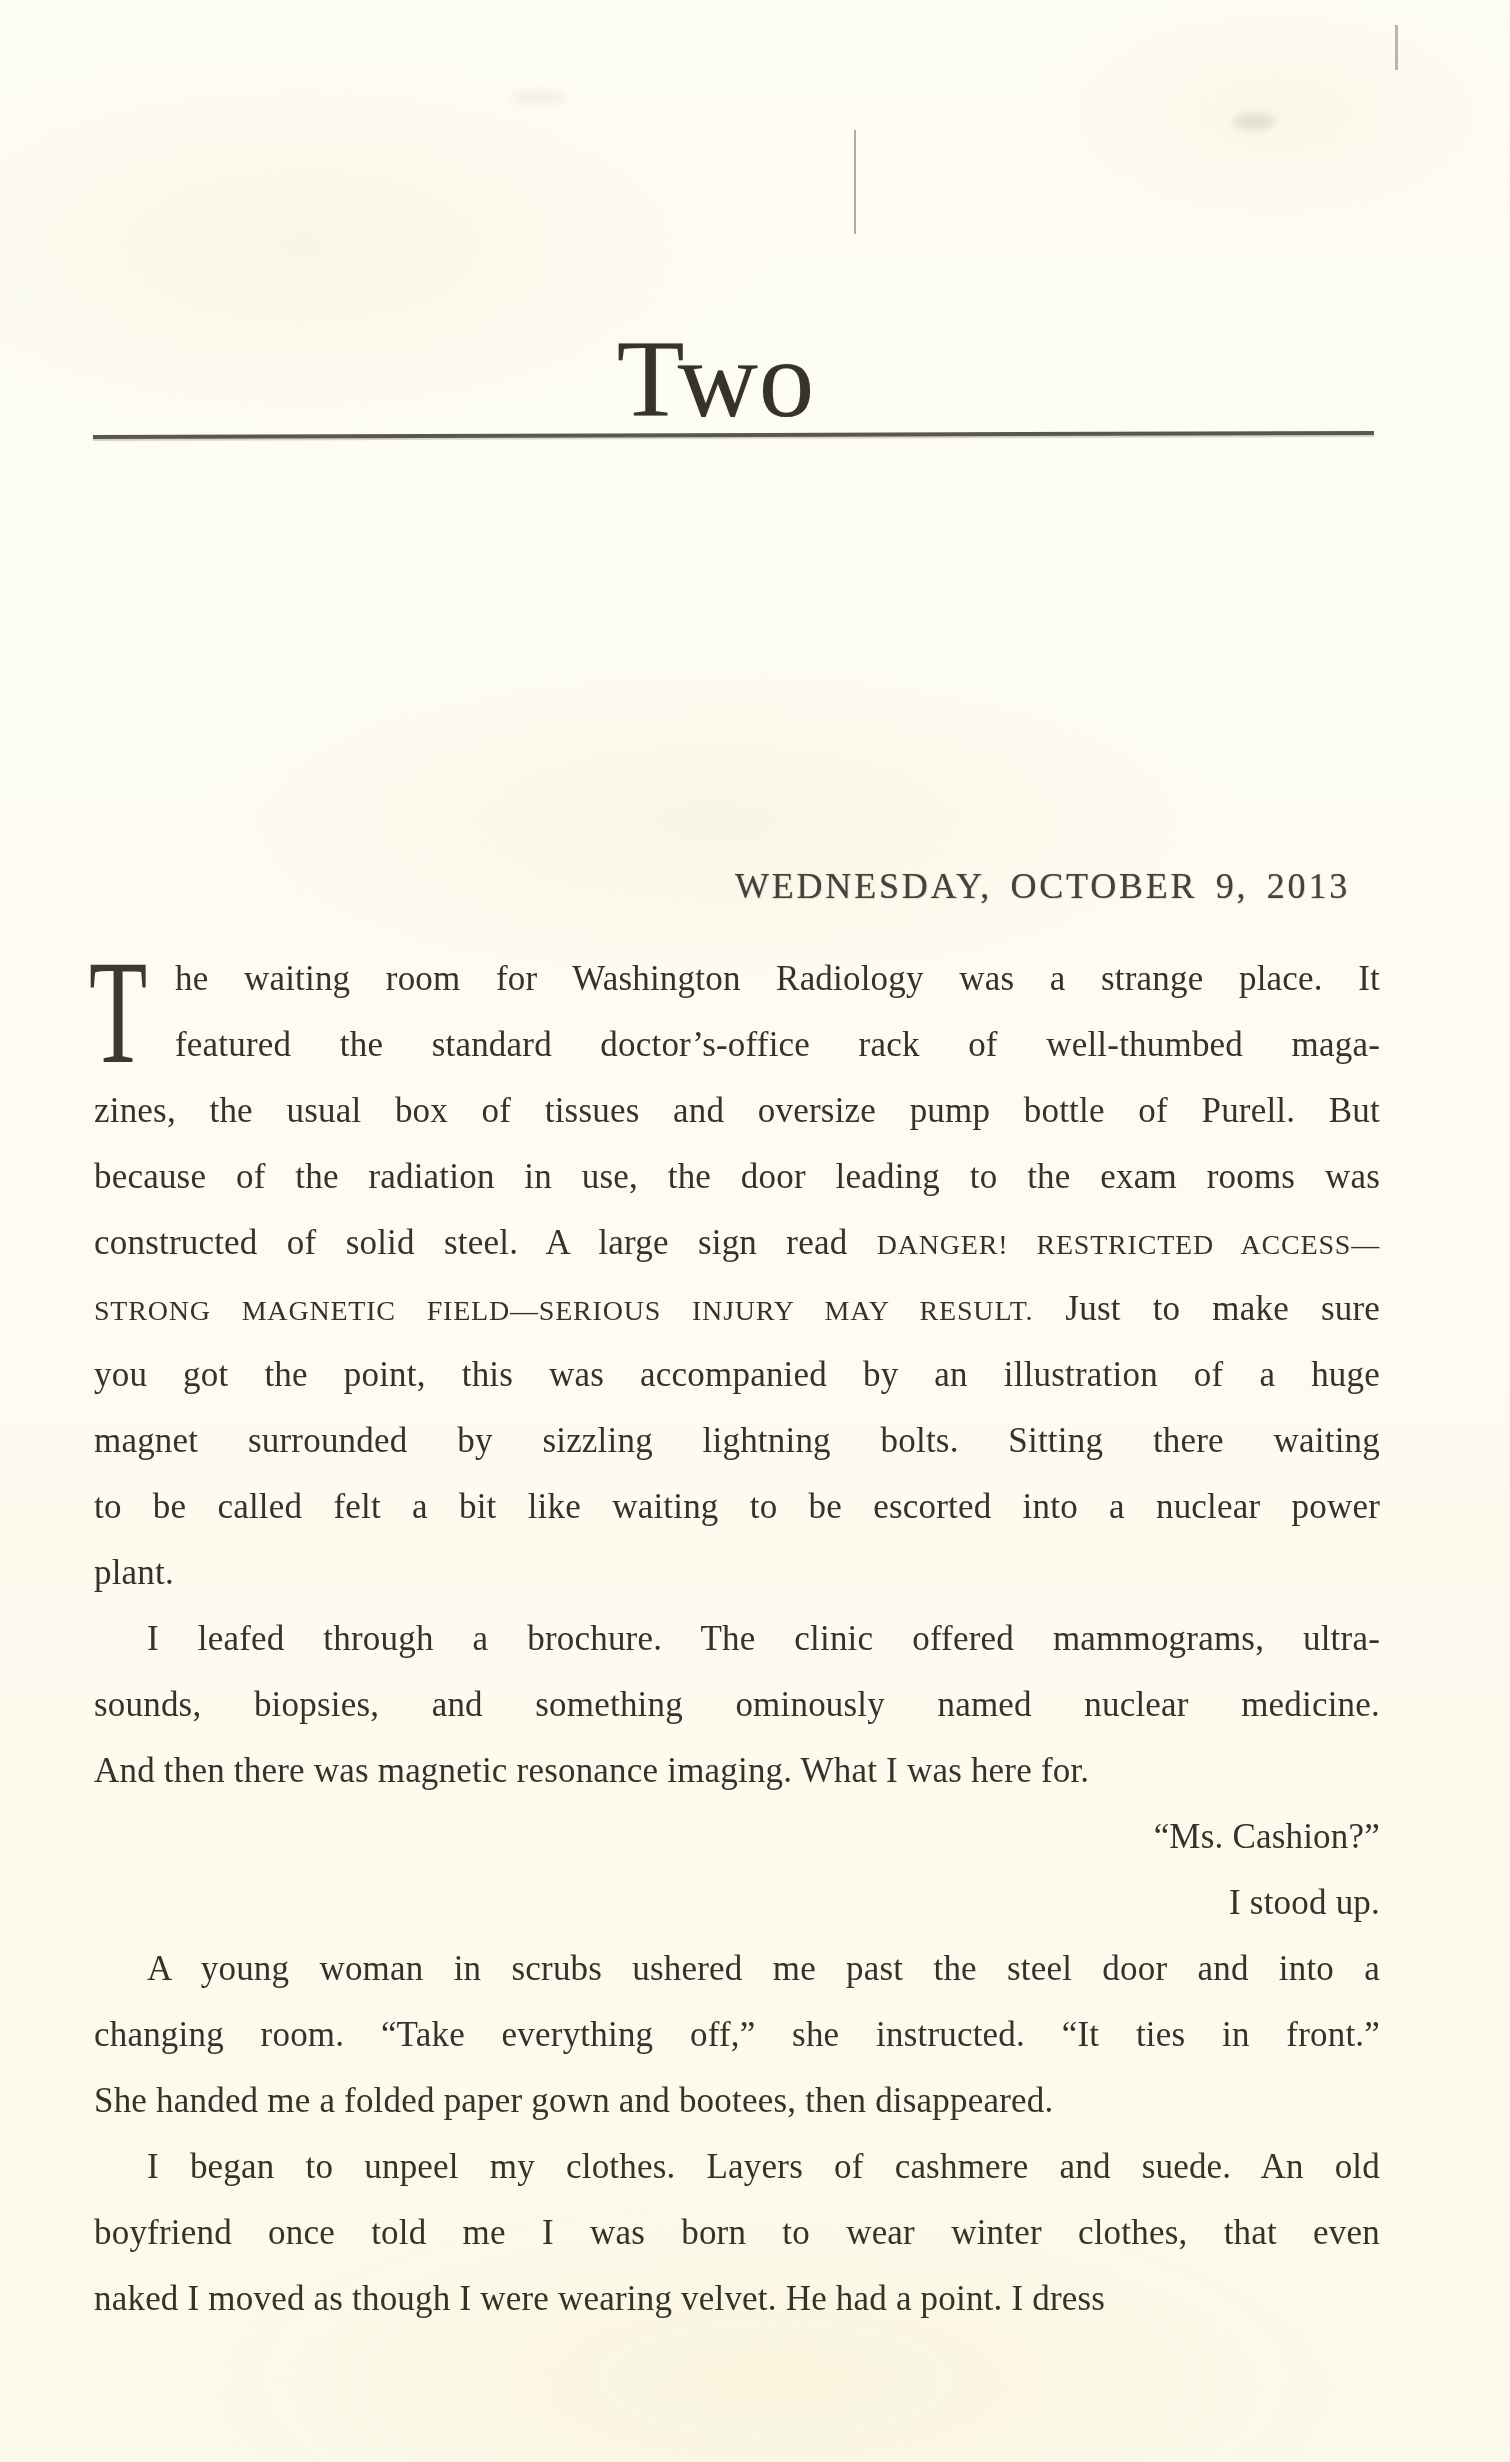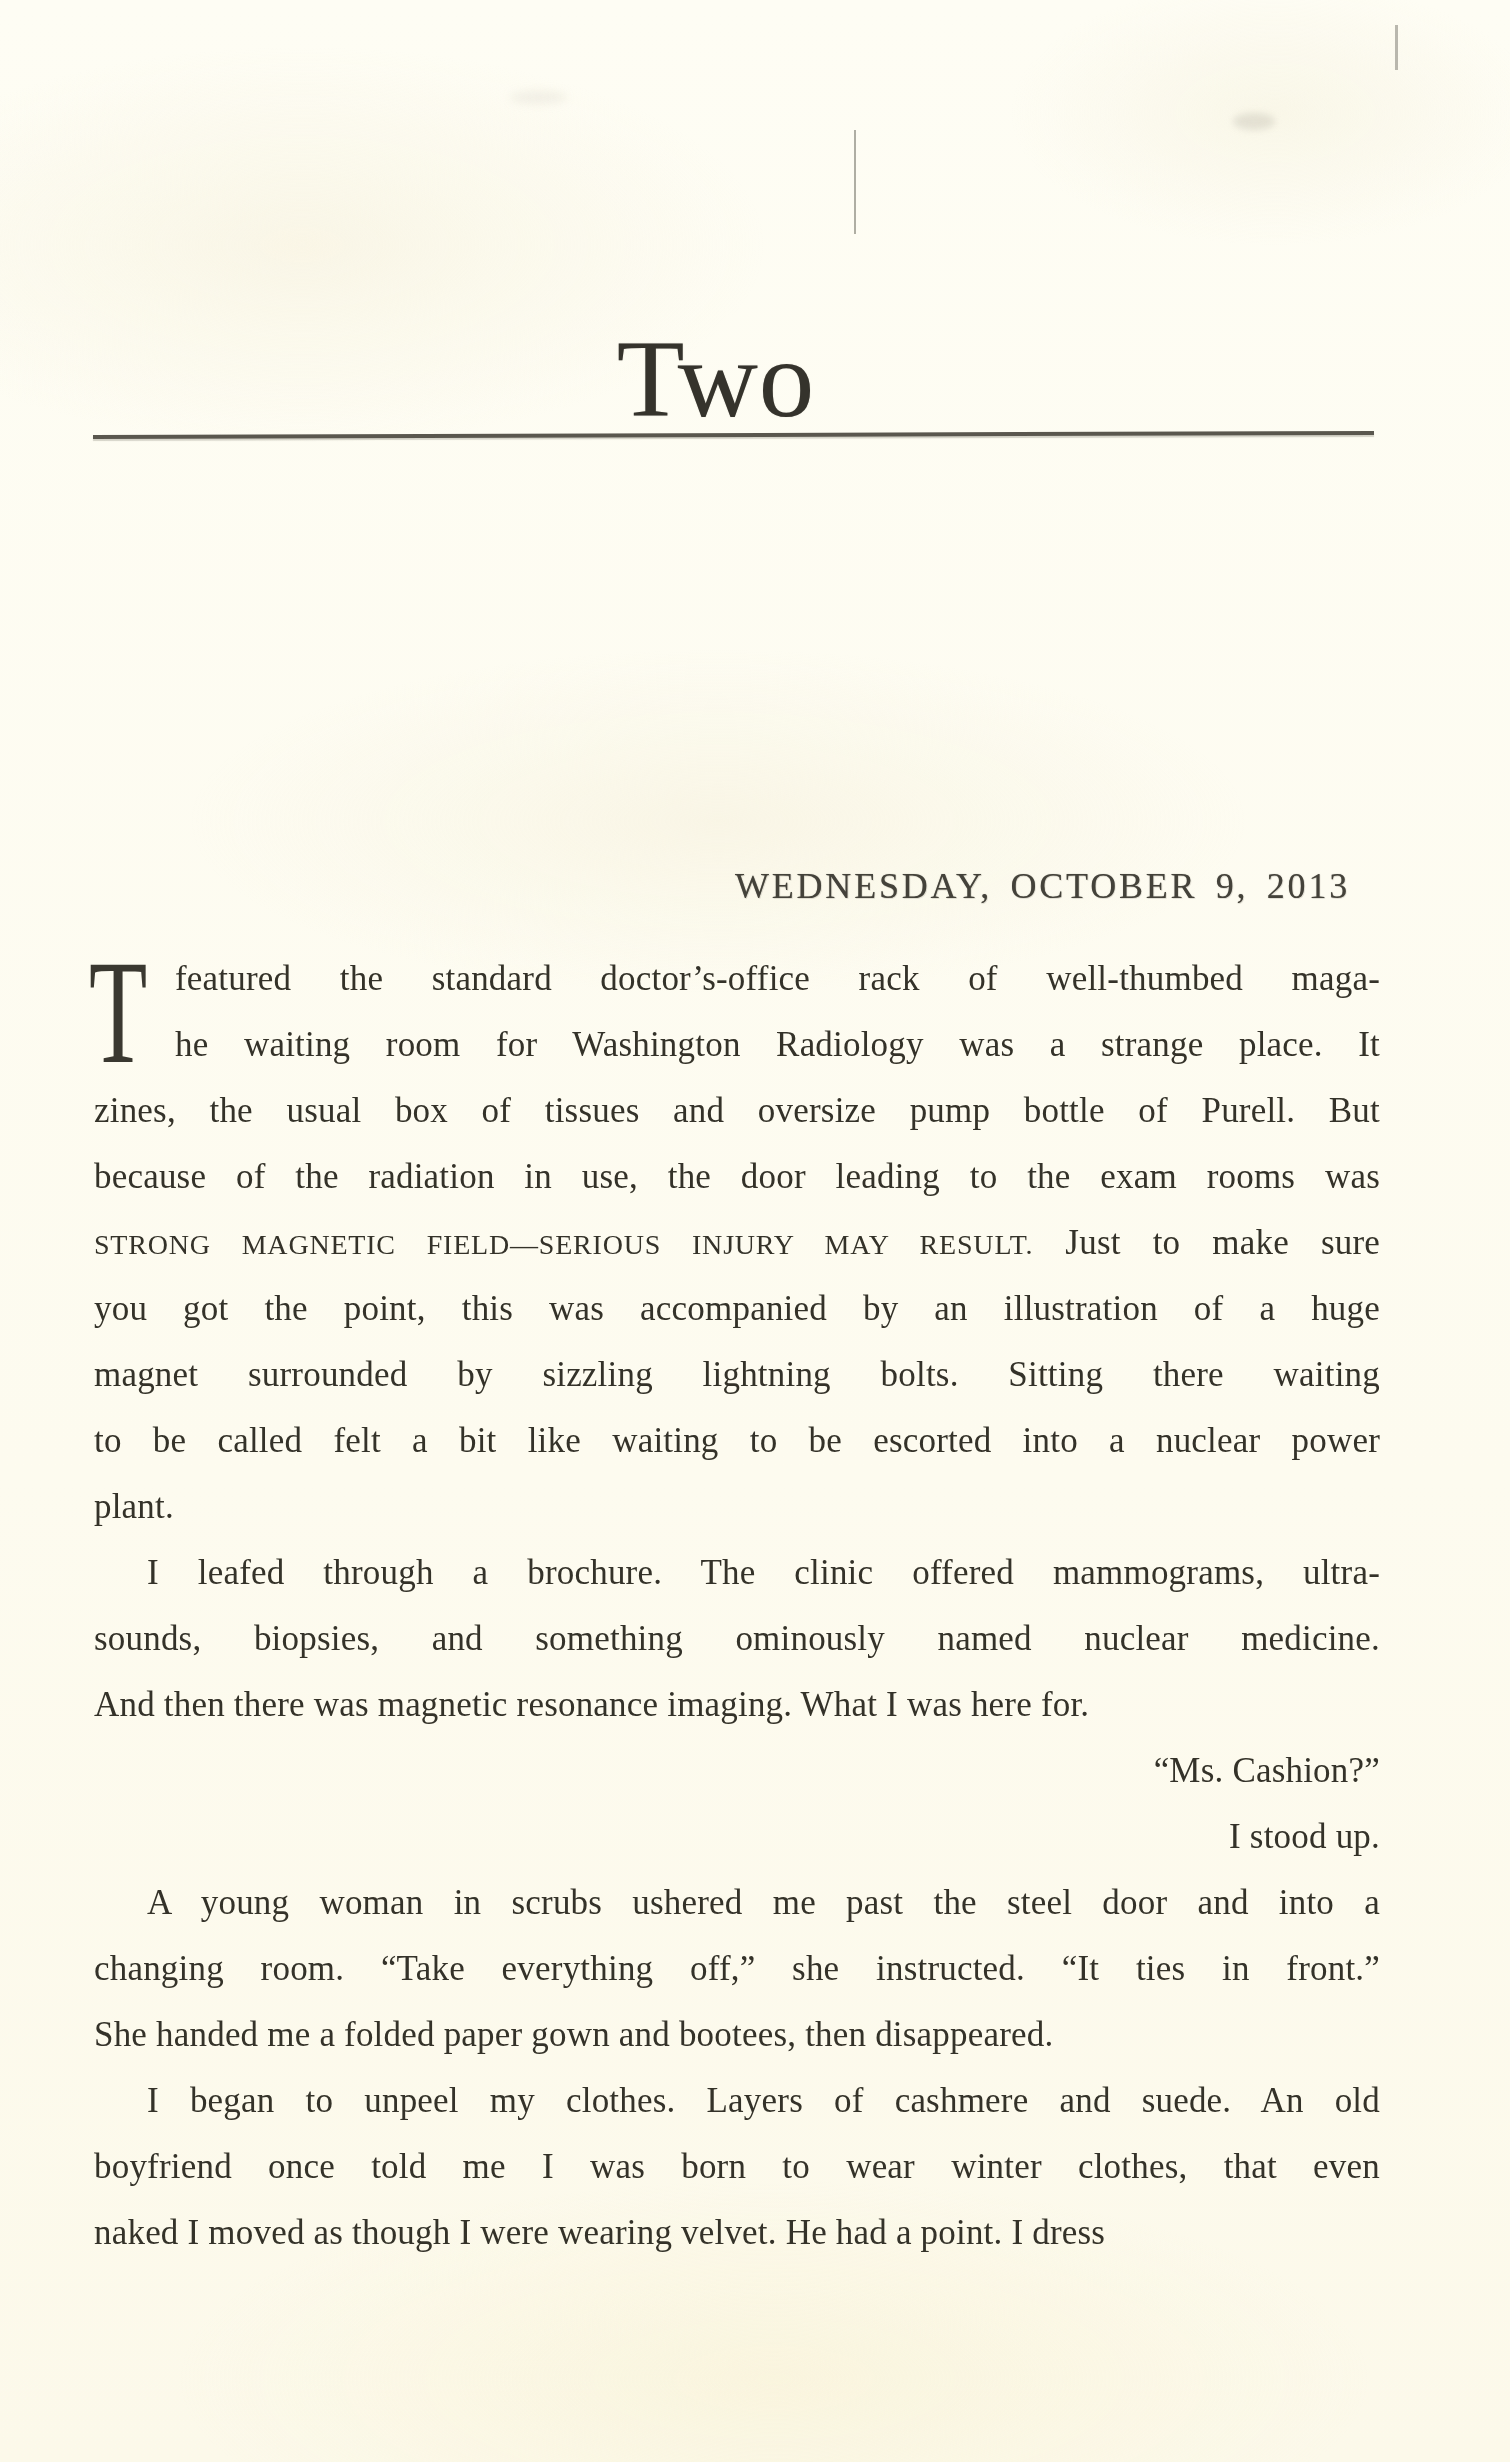--- a/index.html
+++ b/index.html
@@ -83,24 +83,25 @@
 
   <div class="chapterhead">Two</div>
 
   <div class="chapterrule"></div>
 
   <div class="dateline">WEDNESDAY, OCTOBER 9, 2013</div>
 
   <div class="bodytext">
       <div class="para">
         <span class="dropcap">T</span>
+        <div class="line jl pad"><span class="n">he waiting room for Washington Radiology was a strange place. It</span></div>
         <div class="line jl pad"><span class="n">featured the standard doctor’s-office rack of well-thumbed maga-</span></div>
-        <div class="line jl pad"><span class="n">he waiting room for Washington Radiology was a strange place. It</span></div>
         <div class="line jl"><span class="n">zines, the usual box of tissues and oversize pump bottle of Purell. But</span></div>
         <div class="line jl"><span class="n">because of the radiation in use, the door leading to the exam rooms was</span></div>
+        <div class="line jl"><span class="n">constructed of solid steel. A large sign read </span><span class="sc">DANGER! RESTRICTED ACCESS—</span></div>
         <div class="line jl"><span class="sc">STRONG MAGNETIC FIELD—SERIOUS INJURY MAY RESULT.</span><span class="n"> Just to make sure</span></div>
         <div class="line jl"><span class="n">you got the point, this was accompanied by an illustration of a huge</span></div>
         <div class="line jl"><span class="n">magnet surrounded by sizzling lightning bolts. Sitting there waiting</span></div>
         <div class="line jl"><span class="n">to be called felt a bit like waiting to be escorted into a nuclear power</span></div>
         <div class="line"><span class="n">plant.</span></div>
       </div>
       <div class="para">
         <div class="line jl ind"><span class="n">I leafed through a brochure. The clinic offered mammograms, ultra-</span></div>
         <div class="line jl"><span class="n">sounds, biopsies, and something ominously named nuclear medicine.</span></div>
         <div class="line"><span class="n">And then there was magnetic resonance imaging. What I was here for.</span></div>

